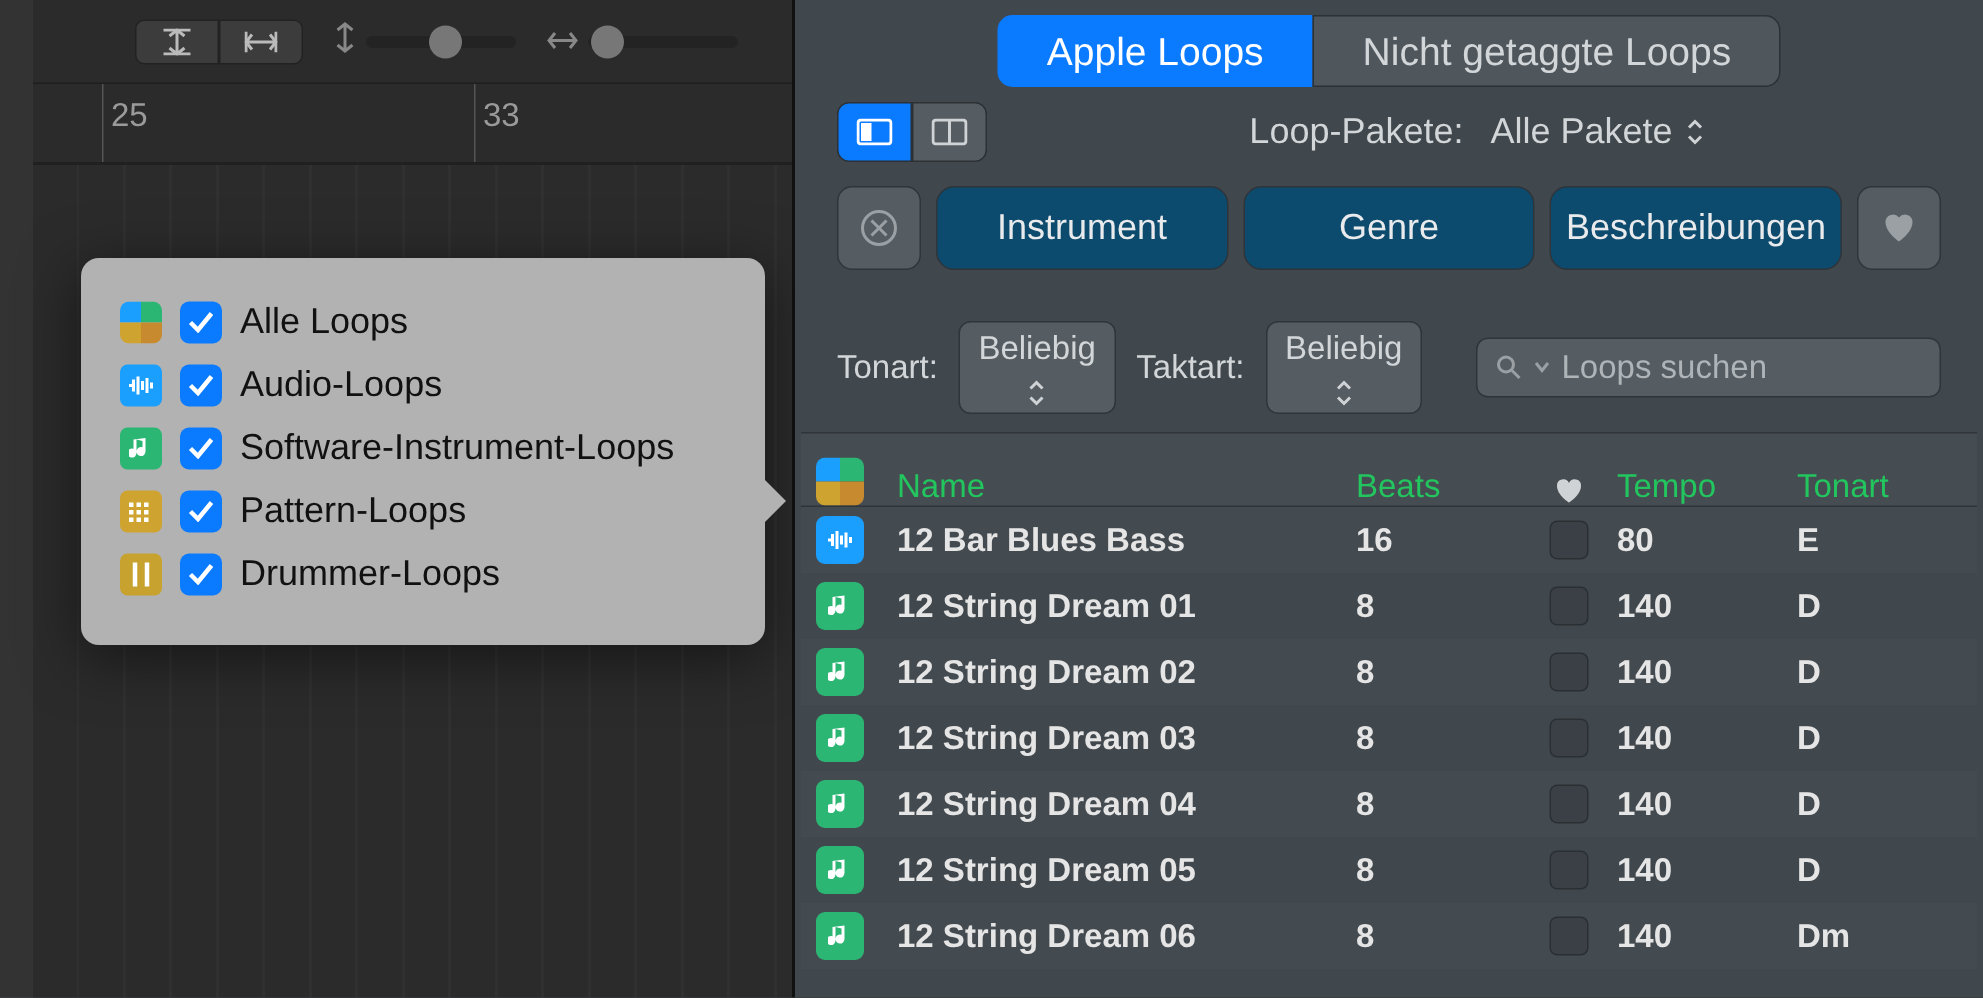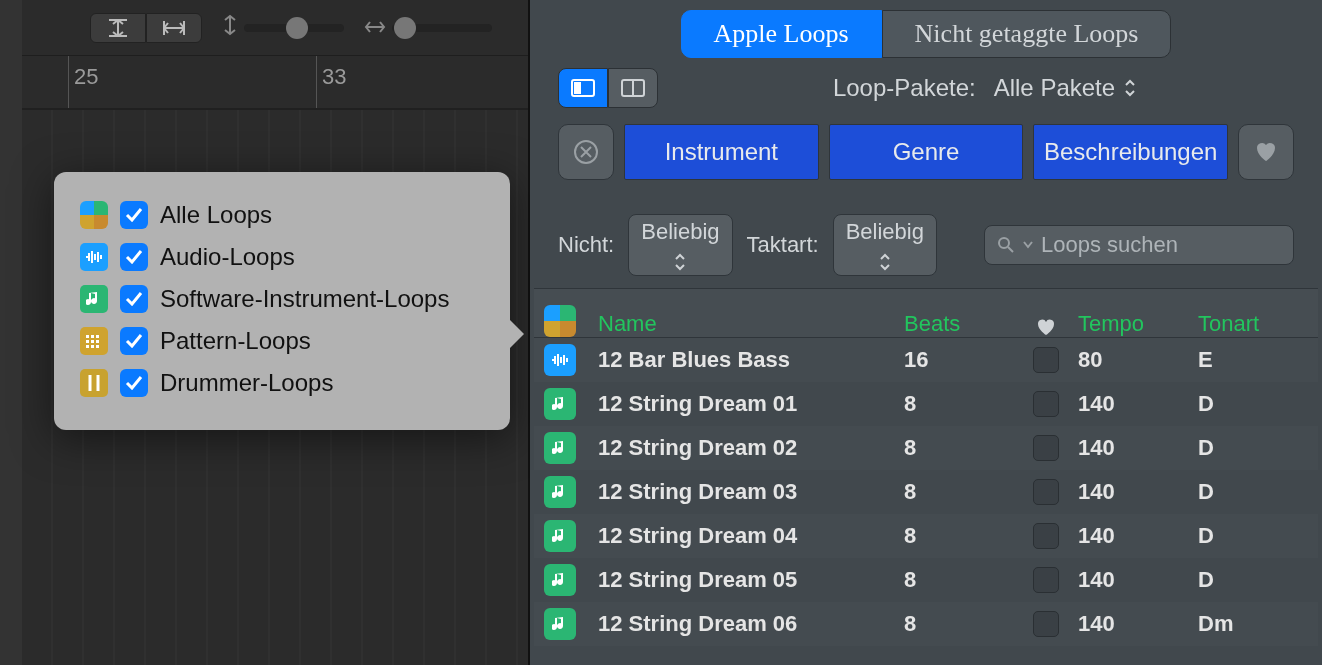--- a/index.html
+++ b/index.html
@@ -62,42 +62,42 @@
 .popover .chk { width:28px; height:28px; border-radius:6px; background:#0a7aff; display:flex; align-items:center; justify-content:center; }
 .popover .chk svg { display:block; }
 .popover .lt-icon { width:28px; height:28px; border-radius:5px; display:flex; align-items:center; justify-content:center; }
 .ic-audio { background:#1b9fff; }
 .ic-sw { background:#2bb673; }
 .ic-pattern { background:#cfa32f; }
 .ic-drummer { background:#c8a22f; }
 .popover .label { font-size:24px; color:#111; }
 
 
-.tabbar { display:flex; justify-content:center; gap:0; padding:6px 0 0;font-family:Liberation Serif, serif;}
+.tabbar { display:flex; justify-content:center; gap:0; padding:6px 0 0;}
 .tab {
   height:48px; display:flex; align-items:center; padding:0 32px; font-size:26px;
   color:#d2d6d9; background:#4f575d; border:1px solid #2c3135;
 }
 .tab.active { background:#0a7aff; color:#fff; border-color:#0a7aff;}
 .tab:first-child { border-radius: 10px 0 0 10px; }
 .tab:last-child { border-radius: 0 10px 10px 0; }
 
 .row2 { display:flex; align-items:center; gap:14px; padding:10px 20px 0 24px;}
 .viewseg { display:flex; }
 .vsegbtn { width:50px; height:40px; display:flex; align-items:center; justify-content:center;
   background:#565d62; border:1px solid #2c3135; }
 .vsegbtn.active { background:#0a7aff; }
 .vsegbtn:first-child { border-radius:8px 0 0 8px;}
 .vsegbtn:last-child { border-radius:0 8px 8px 0;}
 .loop-pack { margin-left:auto; margin-right:auto; display:flex; align-items:center; gap:18px; color:#d2d6d9; font-size:24px;}
 .dropdown { display:flex; align-items:center; gap:8px; cursor:pointer; }
 
 .filterbar { display:flex; align-items:center; gap:10px; padding:16px 24px 22px 24px; }
 .circle-btn { width:56px; height:56px; border-radius:10px; background:#565d62; border:1px solid #2f353a; display:flex; align-items:center;justify-content:center; }
-.pill { flex:1; height:56px; border-radius:2px; background:#1d4ed8; border:1px solid #2f353a; display:flex; align-items:center;justify-content:center; font-size:24px; color:#e8eaec;}
+.pill { flex:1; height:56px; border-radius:12px; background:#0c4a6e; border:1px solid #2f353a; display:flex; align-items:center;justify-content:center; font-size:24px; color:#e8eaec;}
 .heartbtn { width:56px; }
 
 .subfilter { display:flex; align-items:center; gap:14px; padding:12px 24px; color:#d2d6d9; font-size:22px;}
 .minidrop { background:#565d62; border:1px solid #2f353a; border-radius:8px; padding:4px 12px; display:flex; align-items:center; gap:8px;flex-direction:column; }
 .search {
   margin-left:auto; flex:1; max-width:310px; background:#565d62; border:1px solid #2f353a; border-radius:8px;
   height:40px; display:flex; align-items:center; gap:8px; padding:0 12px; color:#aeb4b8;
 }
 
 
@@ -306,21 +306,21 @@
       <div class="pill">Genre</div>
       <div class="pill">Beschreibungen</div>
       <div class="circle-btn heartbtn">
         <svg width="26" height="24">
             <path d="M13 21s-9-6-9-13a5 5 0 0 1 9-3 5 5 0 0 1 9 3c0 7-9 13-9 13z" fill="#9aa0a4"></path>
           </svg>
       </div>
     </div>
 
     <div class="subfilter">
-      <span>Nicht:</span>
+      <span>Tonart:</span>
       <span class="minidrop">
         <span>Beliebig</span>
         <svg width="12" height="18">
             <path d="M2 6l4-4 4 4M2 12l4 4 4-4" stroke="#cfd3d6" stroke-width="2" fill="none"></path>
           </svg>
       </span>
       <span>Taktart:</span>
       <span class="minidrop">
         <span>Beliebig</span>
         <svg width="12" height="18">

